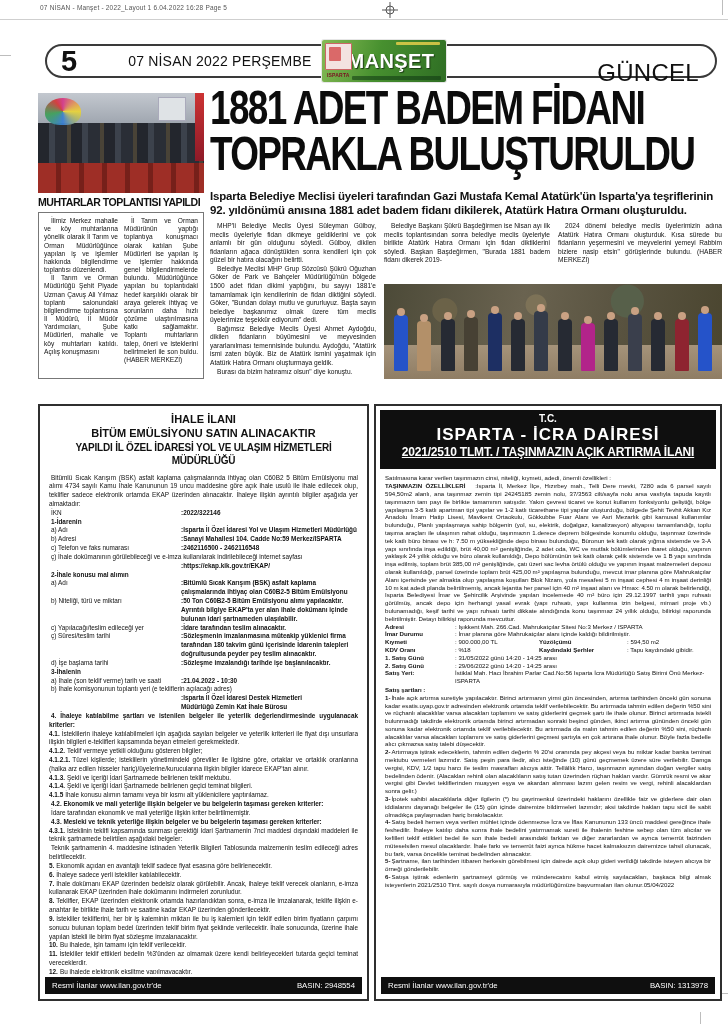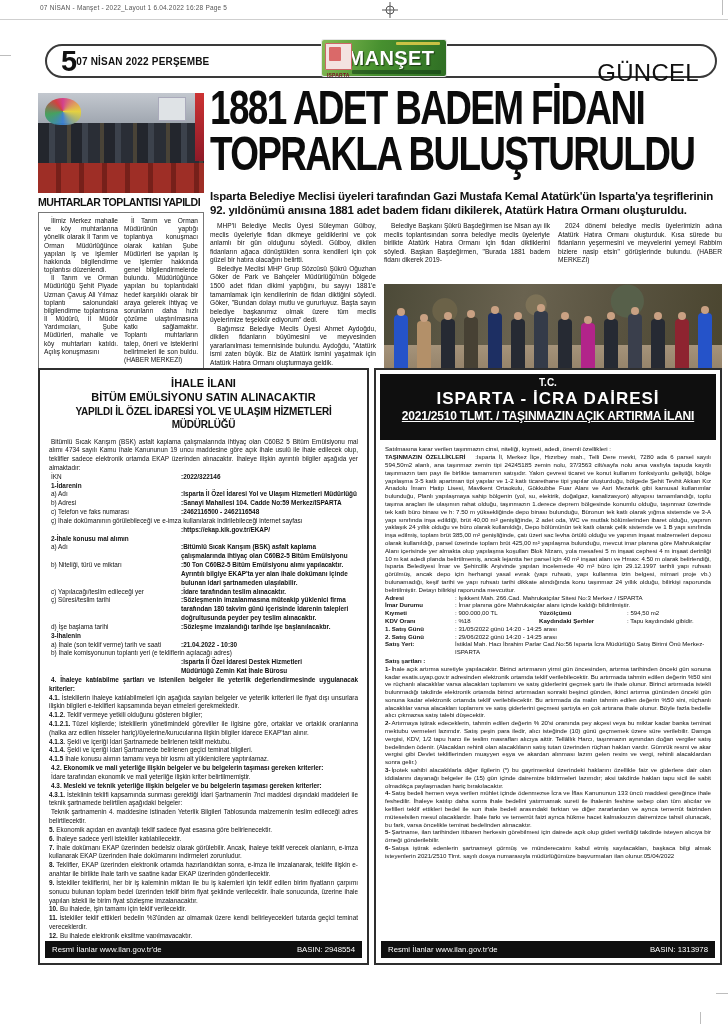--- a/index.html
+++ b/index.html
@@ -9,23 +9,23 @@
   .topline{position:absolute;left:0;top:19px;width:728px;height:1px;background:#cfcfcf;}
   .regmark{position:absolute;left:382px;top:2px;}
   .crop{position:absolute;background:#bdbdbd;}
   .crop.r1{right:5px;top:0;width:1px;height:15px;}
   .crop.l1{left:0;top:55px;width:11px;height:1px;}
   .crop.br1{right:0;bottom:30px;width:12px;height:1px;}
   .crop.br2{right:27px;bottom:0;width:1px;height:12px;}
   
   .masthead{position:absolute;left:45px;top:44px;width:672px;height:34px;border:2px solid #3a3a3a;border-radius:19px;display:flex;align-items:center;box-sizing:border-box;background:#fff;}
   .pagenum{font-size:29px;font-weight:900;margin-left:14px;line-height:1;letter-spacing:-1px;}
-  .mh-date{font-size:10px;font-weight:700;letter-spacing:.2px;}
+  .mh-date{margin-left:52px;font-size:14px;font-weight:400;letter-spacing:.2px;}
   .section{margin-left:auto;margin-right:16px;font-size:24px;font-weight:400;letter-spacing:.3px;margin-top:24px;}
-  .logo{position:absolute;left:275px;top:-6px;width:124px;height:36px;background:linear-gradient(105deg,#86bb55,#47902f 45%,#2f6e24);border-radius:2px;display:flex;align-items:center;justify-content:center;box-shadow:0 0 0 1px #e6e6e6;}
+  .logo{position:absolute;left:275px;top:-6px;width:124px;height:42px;background:linear-gradient(105deg,#86bb55,#47902f 45%,#2f6e24);border-radius:2px;display:flex;align-items:center;justify-content:center;box-shadow:0 0 0 1px #e6e6e6;}
   .logo-title{color:#fff;font-weight:900;font-size:20px;letter-spacing:.4px;text-shadow:1px 1px 1px #1c3a14;margin-left:14px;}
   .logo-badge{position:absolute;left:3px;top:3px;width:25px;height:25px;background:#f3e3e1;border:1px solid #c66;border-radius:1px;}
   .logo-badge::before{content:"";position:absolute;left:3px;top:3px;width:12px;height:14px;background:#d24040;opacity:.75;border-radius:1px;}
   .logo-badge-text{position:absolute;left:1px;bottom:-9px;font-size:5px;font-weight:700;color:#7a1020;letter-spacing:.2px;}
   .logo-strip{position:absolute;left:30px;right:5px;bottom:2px;height:4px;background:rgba(15,55,18,.55);border-radius:1px;}
   .logo-topline{position:absolute;top:2px;right:6px;width:44px;height:3px;background:rgba(228,206,74,.85);border-radius:1px;}
   
   .photo1{position:absolute;left:38px;top:93px;width:166px;height:100px;background:#8c9199;overflow:hidden;}
   .p1-wall{position:absolute;left:0;right:0;top:0;height:36%;background:linear-gradient(#c3c8cf,#99a0aa);}
   .p1-wall::after{content:"";position:absolute;right:18px;top:4px;width:26px;height:22px;background:#dfe3e6;border:1px solid #aab;}
@@ -58,37 +58,37 @@
   .p2-people i:nth-child(2){background:#b39069;height:50px;}
   .p2-people i:nth-child(4){background:#474134;height:54px;}
   .p2-people i:nth-child(5){background:#1d2f63;height:58px;}
   .p2-people i:nth-child(7){background:#343b49;height:60px;}
   .p2-people i:nth-child(9){background:#b2248a;height:48px;}
   .p2-people i:nth-child(10){background:#15182囚0;}
   .p2-people i:nth-child(11){background:#3a3f4c;height:57px;}
   .p2-people i:nth-child(13){background:#8e2430;height:52px;}
   .p2-people i:nth-child(14){background:#2553c9;height:58px;}
   
-  .notice{position:absolute;top:368px;border:2px solid #2f2f2f;box-sizing:border-box;background:#fff;}
+  .notice{position:absolute;top:404px;border:2px solid #2f2f2f;box-sizing:border-box;background:#fff;}
   .notice-bar{position:absolute;left:5px;right:5px;bottom:5px;height:17px;background:#0f0f0f;color:#fff;display:flex;justify-content:space-between;align-items:center;padding:0 7px;font-size:7.8px;}
   
   .notice-left{left:38px;width:331px;height:597px;padding:7px 9px 26px;}
   .tn-head{text-align:center;font-weight:900;margin-bottom:7px;}
   .tn-h1{font-size:11px;line-height:1.25;}
   .tn-h2{font-size:10px;line-height:1.3;letter-spacing:-.2px;}
   .tn-body{font-size:6.4px;line-height:1.38;overflow:hidden;max-height:500px;}
   .tnl{text-align:justify;}
   .tnl.b{font-weight:700;}
   .tnl.kv{display:flex;text-align:left;}
   .tnl.kv .f-label{flex:0 0 130px;}
   .tnl.kv .f-value{flex:1;font-weight:700;}
   .tnl .f-num{font-weight:700;padding-right:2px;}
   
   .notice-right{left:374px;width:348px;height:597px;padding:4px 4px 26px;}
-  .auc-head{background:#0f0f0f;color:#fff;text-align:center;padding:3px 0 16px;}
+  .auc-head{background:#0f0f0f;color:#fff;text-align:center;padding:3px 0 9px;}
   .auc-h1{font-size:10px;font-weight:700;line-height:1.2;}
   .auc-h2{font-size:17px;font-weight:700;letter-spacing:1px;line-height:1.2;}
   .auc-h3{font-size:12px;font-weight:700;line-height:1.25;letter-spacing:-.2px;text-decoration:underline;}
   .auc-body{padding:5px 5px 0;font-size:6.1px;line-height:1.28;overflow:hidden;max-height:515px;}
   .auc-intro{margin:0;}
   .auc-features{margin:0;text-align:justify;}
   .b{font-weight:700;}
   .akv{display:flex;}
   .akv .f-label{flex:0 0 70px;font-weight:700;}
   .akv .f-value{flex:1;}

